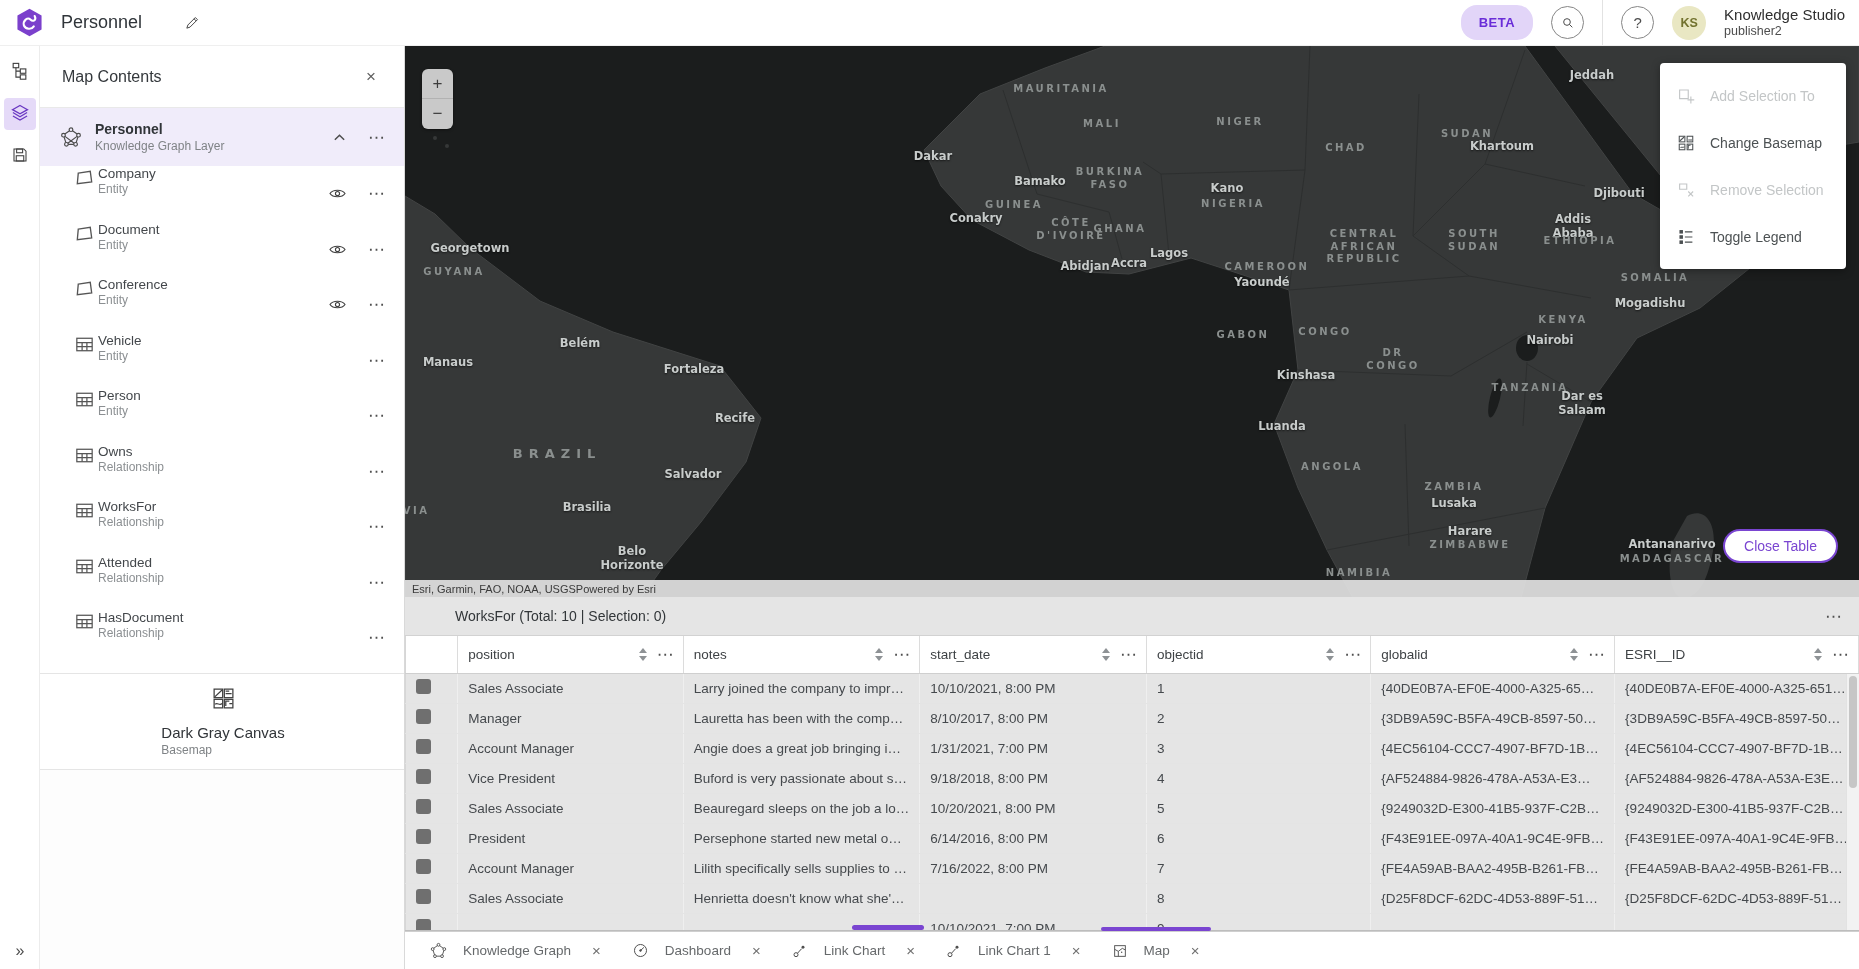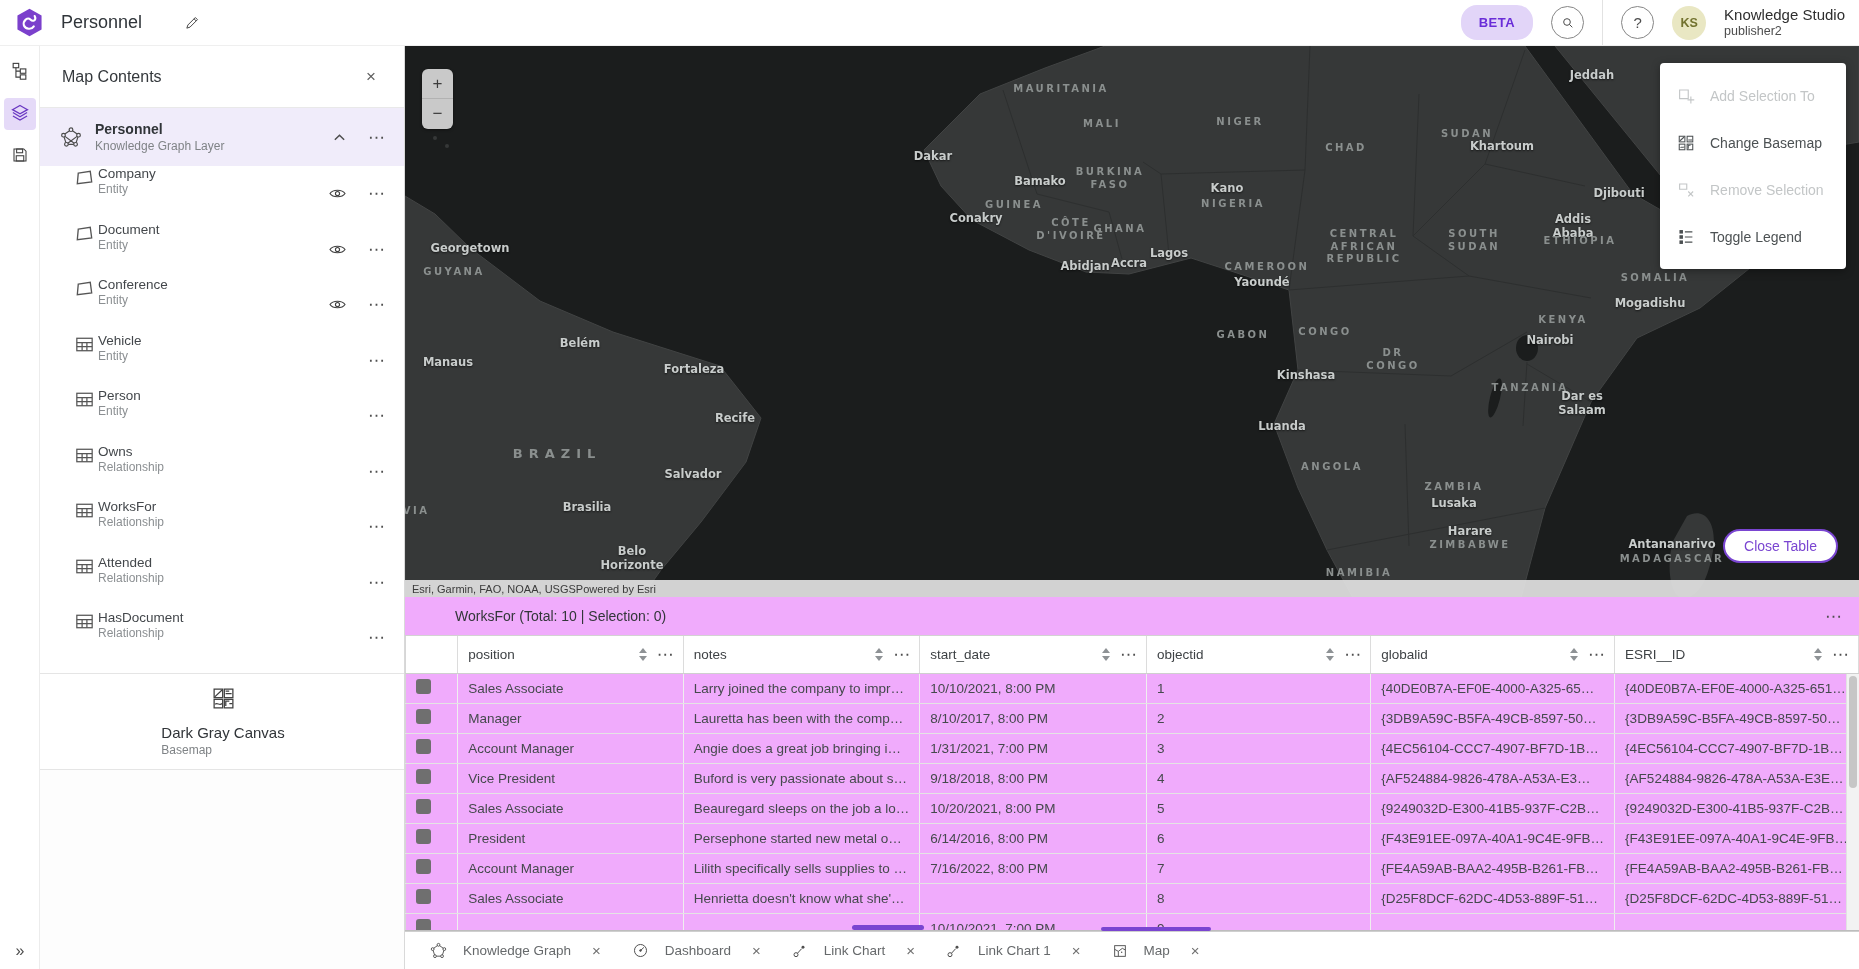--- a/index.html
+++ b/index.html
@@ -67,21 +67,21 @@
   .zoomctl button{display:block;width:31px;height:30px;background:none;border:none;font-size:17px;color:#3c3c3c;cursor:pointer;padding:0;}
   .zoomctl button:first-child{border-bottom:1px solid #b2b2b2;}
   .menu-card{position:absolute;top:17px;right:13px;width:186px;background:#fff;border-radius:4px;box-shadow:0 2px 8px rgba(0,0,0,.35);padding:9px 0;}
   .menu-item{height:47px;display:flex;align-items:center;gap:15px;padding:0 17px;font-size:14px;color:#4c5153;cursor:pointer;}
   .menu-item.disabled{color:#c3c6c7;cursor:default;}
   .menu-item .mi-icon{display:flex;width:18px;justify-content:center;}
   .close-table{position:absolute;top:483px;right:21px;background:#fff;border:2px solid #7a45d1;color:#7a45d1;font-size:14px;padding:7px 19px;border-radius:18px;cursor:pointer;font-family:inherit;}
   .attribution{position:absolute;left:0;right:0;bottom:0;height:17px;background:rgba(226,226,226,.92);display:flex;align-items:center;padding:0 7px;font-size:11px;color:#3a3a3a;}
 
   
-  .table-panel{height:334px;flex:0 0 334px;background:#f0abfc;display:flex;flex-direction:column;position:relative;}
+  .table-panel{height:334px;flex:0 0 334px;background:#e5e5e5;display:flex;flex-direction:column;position:relative;}
   .table-title-row{height:38px;flex:0 0 38px;display:flex;align-items:center;justify-content:space-between;padding:0 16px 0 50px;}
   .table-title{font-size:14px;color:#323639;}
   .grid-wrap{flex:1;overflow:hidden;position:relative;border-top:1px solid #d2d2d2;}
   table.grid{border-collapse:collapse;table-layout:fixed;border-left:1px solid #d6d6d6;}
   .grid th{height:37px;border-bottom:1px solid #cfcfcf;border-right:1px solid #dcdcdc;font-weight:normal;font-size:13.5px;color:#3e4245;text-align:left;padding:0 8px 0 10px;background:#fff;}
   .grid th .th-inner{display:flex;align-items:center;}
   .grid th .th-label{flex:1;overflow:hidden;white-space:nowrap;}
   .sort{display:inline-flex;flex-direction:column;gap:3px;margin:0 10px 0 4px;cursor:pointer;}
   .sort i{display:block;width:0;height:0;border-left:4px solid transparent;border-right:4px solid transparent;}
   .sort .up{border-bottom:5px solid #8e9295;}

